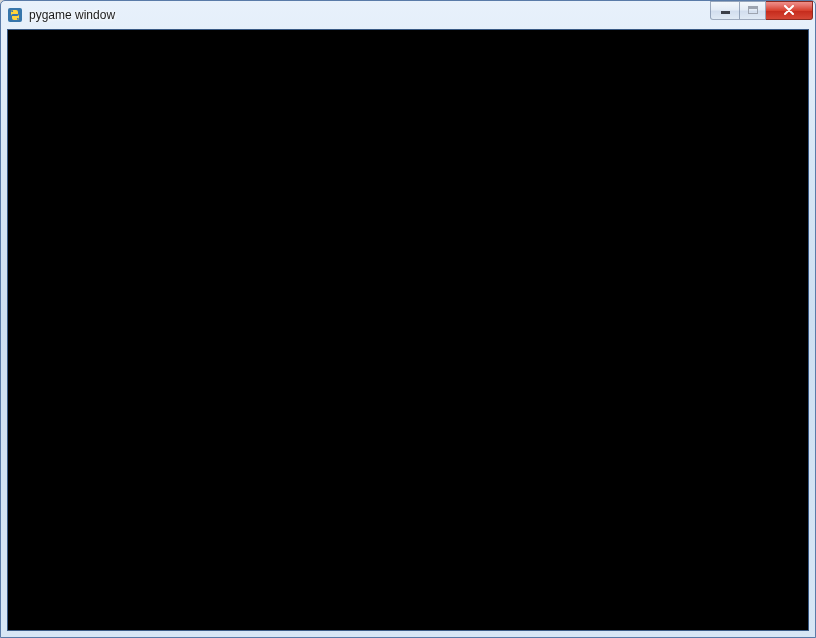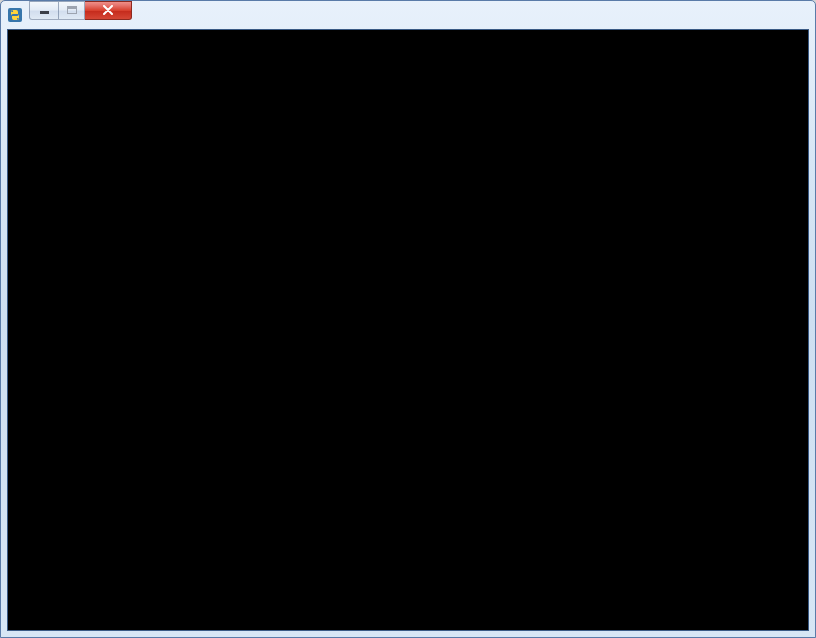--- a/index.html
+++ b/index.html
@@ -125,20 +125,21 @@
   <div class="titlebar">
     <span class="app-icon">
       <svg width="16" height="16" viewBox="0 0 16 16">
         <rect x="1" y="1" width="14" height="14" rx="2" fill="#3776ab"></rect>
         <path d="M5 3 h4 a2 2 0 0 1 2 2 v2 h-5 a2 2 0 0 0 -2 2 v-4 a2 2 0 0 1 1 -2 z" fill="#ffd43b"></path>
         <circle cx="5.2" cy="4.2" r="0.9" fill="#3776ab"></circle>
         <path d="M11 13 h-4 a2 2 0 0 1 -2 -2 v-2 h5 a2 2 0 0 0 2 -2 v4 a2 2 0 0 1 -1 2 z" fill="#ffd43b"></path>
         <circle cx="10.8" cy="11.8" r="0.9" fill="#3776ab"></circle>
       </svg>
     </span>
+    <span class="window-title">pygame window</span>
     <div class="window-controls">
       <div class="control-btn min-btn">
         <span class="min-glyph"></span>
       </div>
       <div class="control-btn max-btn">
         <span class="max-glyph"></span>
       </div>
       <div class="control-btn close-btn">
         <span class="close-glyph">
           <svg width="12" height="10" viewBox="0 0 12 10">

